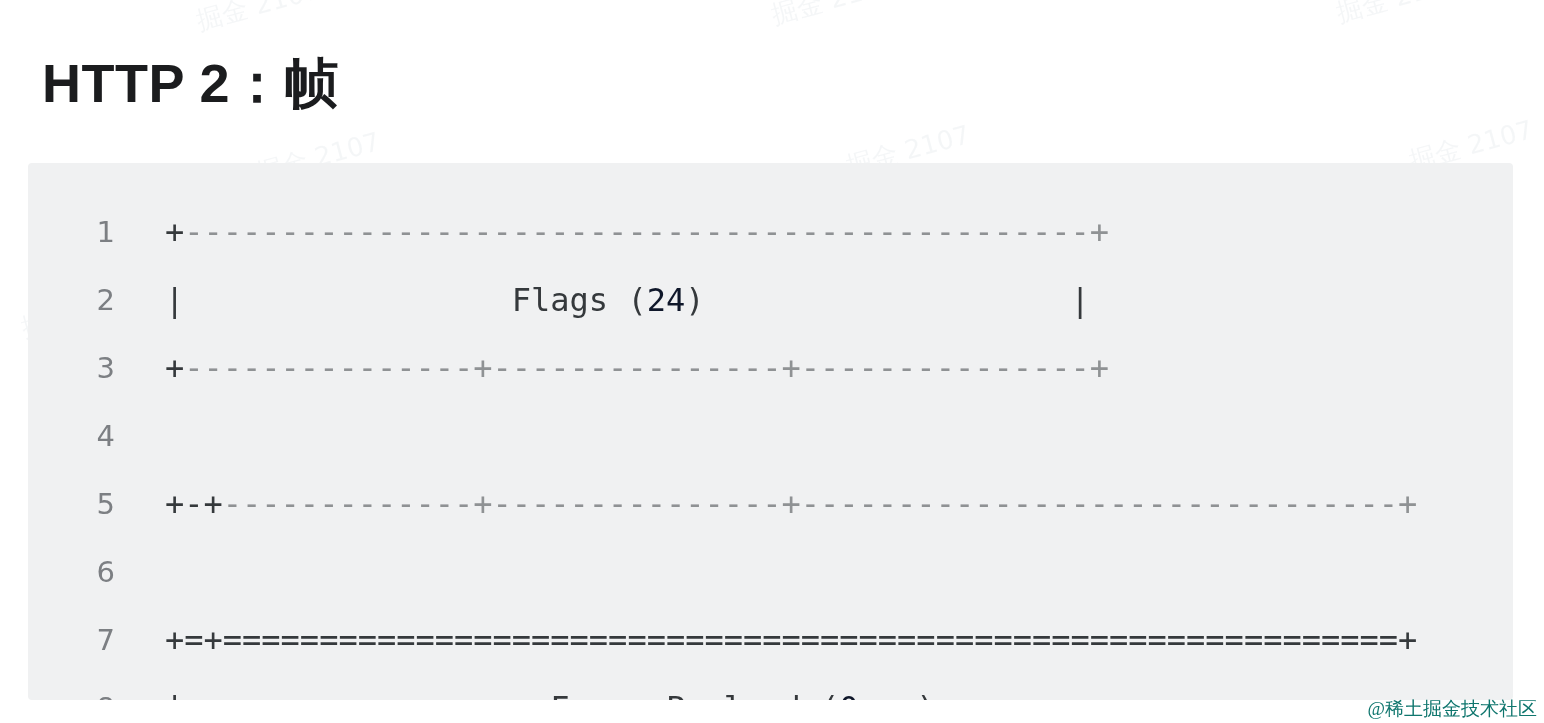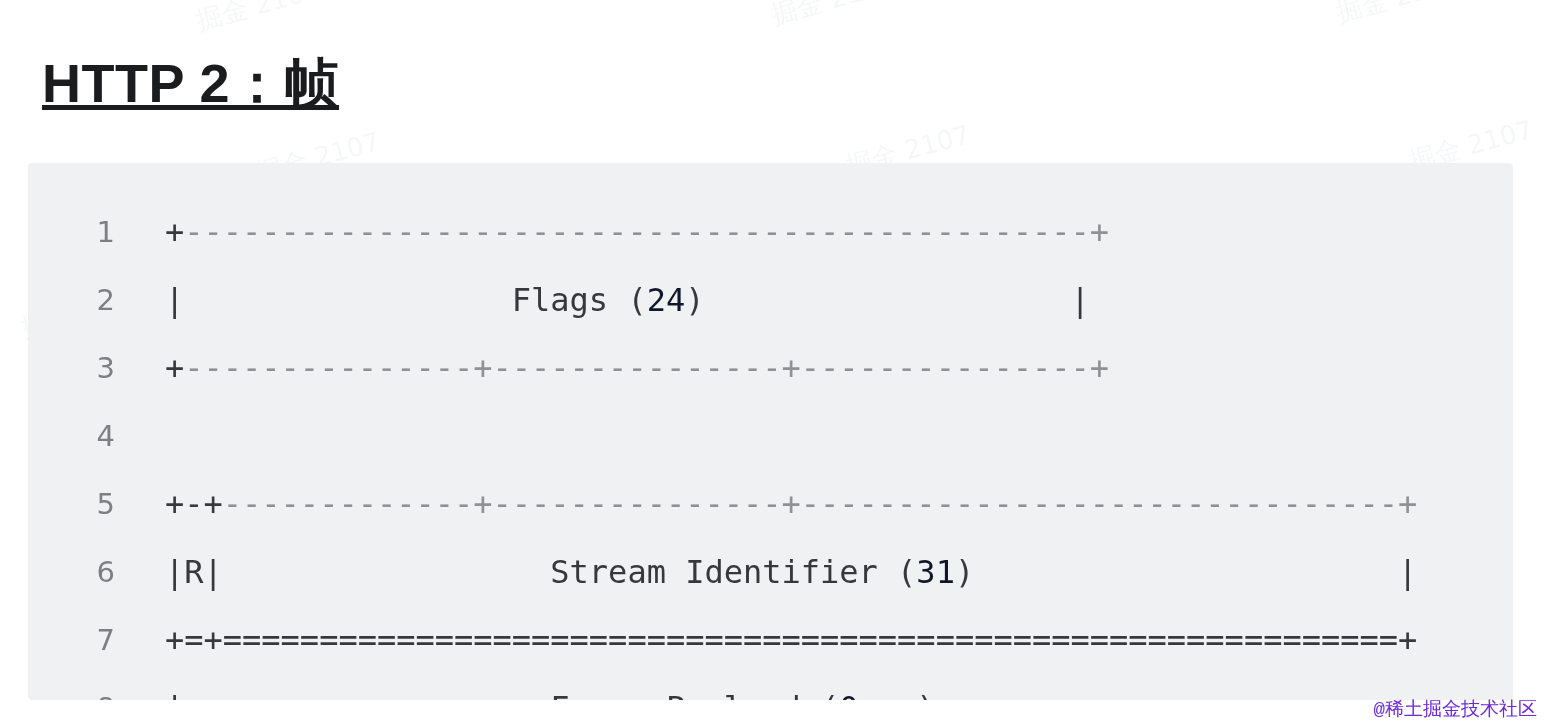--- a/index.html
+++ b/index.html
@@ -14,21 +14,20 @@
   
   .page-title {
     position: absolute;
     left: 42px; top: 48px;
     margin: 0;
     font-size: 54px;
     font-weight: 700;
     color: #1b1c1e;
     letter-spacing: 0.5px;
     font-family: "Liberation Sans", "DejaVu Sans", sans-serif;
-    text-decoration: underline;
   }
 
   
   .code-block {
     position: absolute;
     left: 28px; top: 163px;
     width: 1485px; height: 537px;
     background: #f0f1f2;
     border-radius: 4px;
     box-sizing: border-box;
@@ -91,22 +90,22 @@
   .wm-tile:nth-child(13) { left: 1042px; top: 446px; }
   .wm-tile:nth-child(14) { left: 578px;  top: 598px; }
   .wm-tile:nth-child(15) { left: 838px;  top: 578px; }
   .wm-tile:nth-child(16) { left: 1148px; top: 560px; }
 
   
   .wm-credit {
     position: absolute;
     right: 7px; top: 696px;
     font-size: 19px;
-    color: #6d28d9;
-    font-family: Liberation Mono, monospace;
+    color: #0f766e;
+    font-family: Liberation Serif, serif;
     white-space: nowrap;
   }
 </style>
 </head>
 <body>
 
 <div class="wm-layer">
   <span class="wm-tile">掘金 2107</span>
   <span class="wm-tile">掘金 2107</span>
   <span class="wm-tile">掘金 2107</span>
@@ -125,19 +124,19 @@
   <span class="wm-tile">掘金 3474</span>
 </div>
 
 <h1 class="page-title">HTTP 2：帧</h1>
 
 <pre class="code-block"><div class="code-line"><span class="ln">1</span><span class="cd"><span class="tok-d">+</span><span class="tok-g">-----------------------------------------------+</span></span></div>
 <div class="code-line"><span class="ln">2</span><span class="cd"><span class="tok-d">|                 Flags (</span><span class="tok-o">24</span><span class="tok-d">)                   |</span></span></div>
 <div class="code-line"><span class="ln">3</span><span class="cd"><span class="tok-d">+</span><span class="tok-g">---------------+---------------+---------------+</span></span></div>
 <div class="code-line"><span class="ln">4</span></div>
 <div class="code-line"><span class="ln">5</span><span class="cd"><span class="tok-d">+-+</span><span class="tok-g">-------------+---------------+-------------------------------+</span></span></div>
-<div class="code-line"><span class="ln">6</span><span class="cd"><span class="tok-d">|R|                 Stream Identifier (</span><span class="tok-o">31</span><span class="tok-d">)                      |</span></span></div>
+<div class="code-line"><span class="ln">6</span></div>
 <div class="code-line"><span class="ln">7</span><span class="cd"><span class="tok-d">+=+=============================================================+</span></span></div>
 <div class="code-line"><span class="ln">8</span><span class="cd"><span class="tok-d">|                   Frame Payload (</span><span class="tok-o">0</span><span class="tok-d">...)                      ...</span></span></div>
 
 </pre>
 
 <div class="wm-credit">@稀土掘金技术社区</div>
 
 </body></html>

